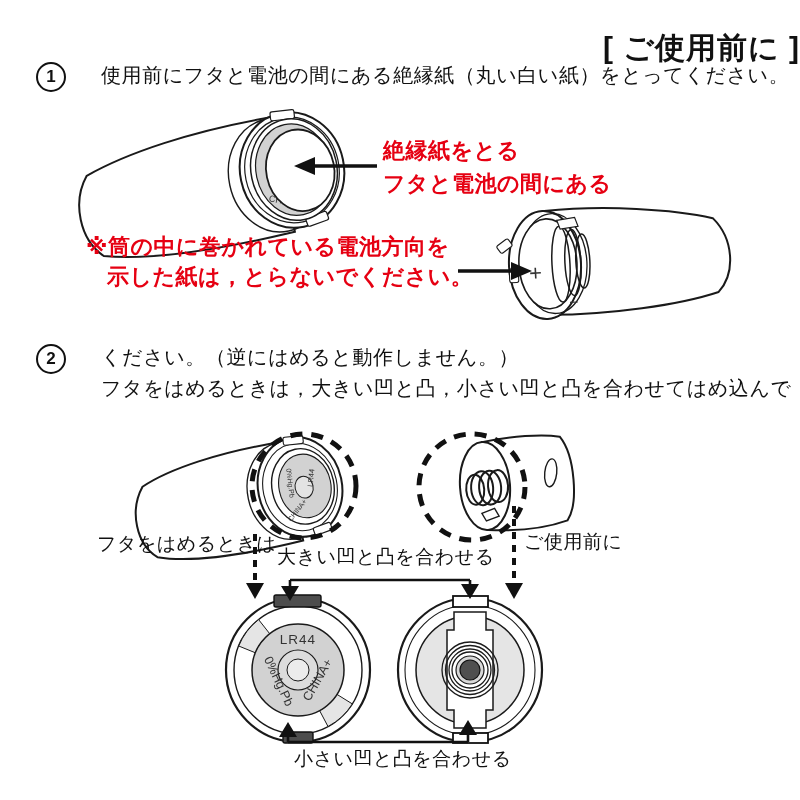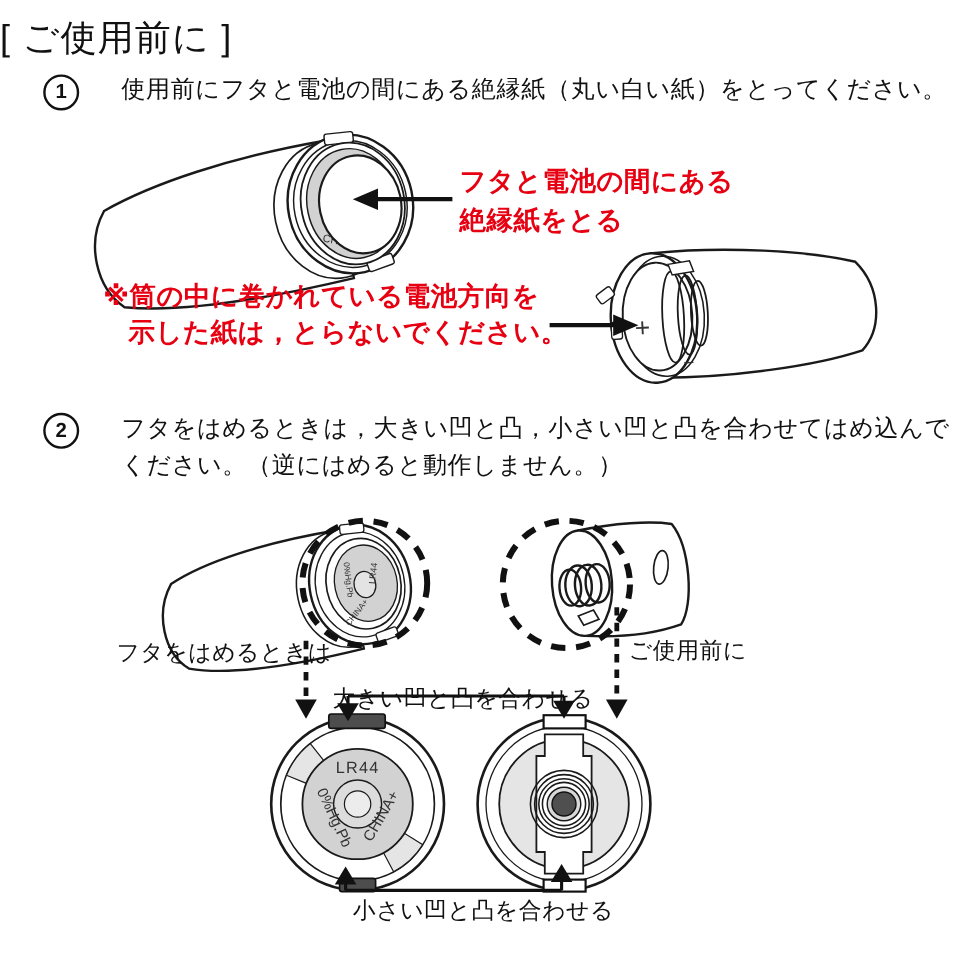--- a/index.html
+++ b/index.html
@@ -1,35 +1,35 @@
 <!DOCTYPE html>
 <html><head>
 <meta charset="utf-8">
 <style>
   html,body{margin:0;padding:0;background:#fff;}
   .page{position:relative;width:800px;height:800px;background:#fff;overflow:hidden;
         font-family:"Liberation Sans","DejaVu Sans",sans-serif;color:#111;}
   .art{position:absolute;left:0;top:0;z-index:1;}
   .txt{position:absolute;z-index:2;white-space:nowrap;}
-  .title{left:0;top:12px;width:100%;text-align:left;font-size:30px;font-weight:normal;letter-spacing:1px;}
+  .title{left:0;top:28px;width:100%;text-align:right;font-size:30px;font-weight:bold;letter-spacing:1px;}
   .step{display:flex;align-items:flex-start;gap:7px;}
   .step-num{flex:0 0 auto;width:26px;height:26px;border:2.5px solid #111;border-radius:50%;
             display:flex;align-items:center;justify-content:center;
             font-size:17px;font-weight:bold;margin-top:2px;}
   .step-body{font-size:20px;letter-spacing:0.6px;line-height:31px;margin-left:28px;}
   .step1{left:36px;top:60px;}
   .step2{left:36px;top:342px;}
   .red{color:#e60012;font-weight:bold;font-size:22px;letter-spacing:0.5px;}
   .callout{left:383px;top:134px;line-height:33px;}
   .caution{left:86px;top:232px;line-height:30px;}
   .caution .l2{padding-left:21px;}
   .lbl{font-size:19px;letter-spacing:0.5px;}
   .lbl-bbox{left:97px;top:531px;}
   .lbl-cap{left:524px;top:529px;}
-  .lbl-large{left:277px;top:569px;}
+  .lbl-large{left:277px;top:544px;}
   .lbl-small{left:294px;top:746px;}
   svg text{font-family:"Liberation Sans","DejaVu Sans",sans-serif;fill:#333;}
 </style>
 </head>
 <body>
 
 <div class="page">
 
   <svg class="art" width="800" height="800" viewBox="0 0 800 800">
 
@@ -158,34 +158,34 @@
   </svg>
 
   <div class="txt title">[ ご使用前に ]</div>
 
   <div class="txt step step1">
     <span class="step-num">1</span>
     <span class="step-body">使用前にフタと電池の間にある絶縁紙（丸い白い紙）をとってください。</span>
   </div>
 
   <div class="txt red callout">
+    <div>絶縁紙をとる</div>
     <div>フタと電池の間にある</div>
-    <div>絶縁紙をとる</div>
   </div>
 
   <div class="txt red caution">
     <div>※筒の中に巻かれている電池方向を</div>
     <div class="l2">示した紙は，とらないでください。</div>
   </div>
 
   <div class="txt step step2">
     <span class="step-num">2</span>
     <span class="step-body">
+      <div>ください。（逆にはめると動作しません。）</div>
       <div>フタをはめるときは，大きい凹と凸，小さい凹と凸を合わせてはめ込んで</div>
-      <div>ください。（逆にはめると動作しません。）</div>
     </span>
   </div>
 
   <div class="txt lbl lbl-bbox">フタをはめるときは</div>
   <div class="txt lbl lbl-cap">ご使用前に</div>
   <div class="txt lbl lbl-large">大きい凹と凸を合わせる</div>
   <div class="txt lbl lbl-small">小さい凹と凸を合わせる</div>
 
 </div>
 

